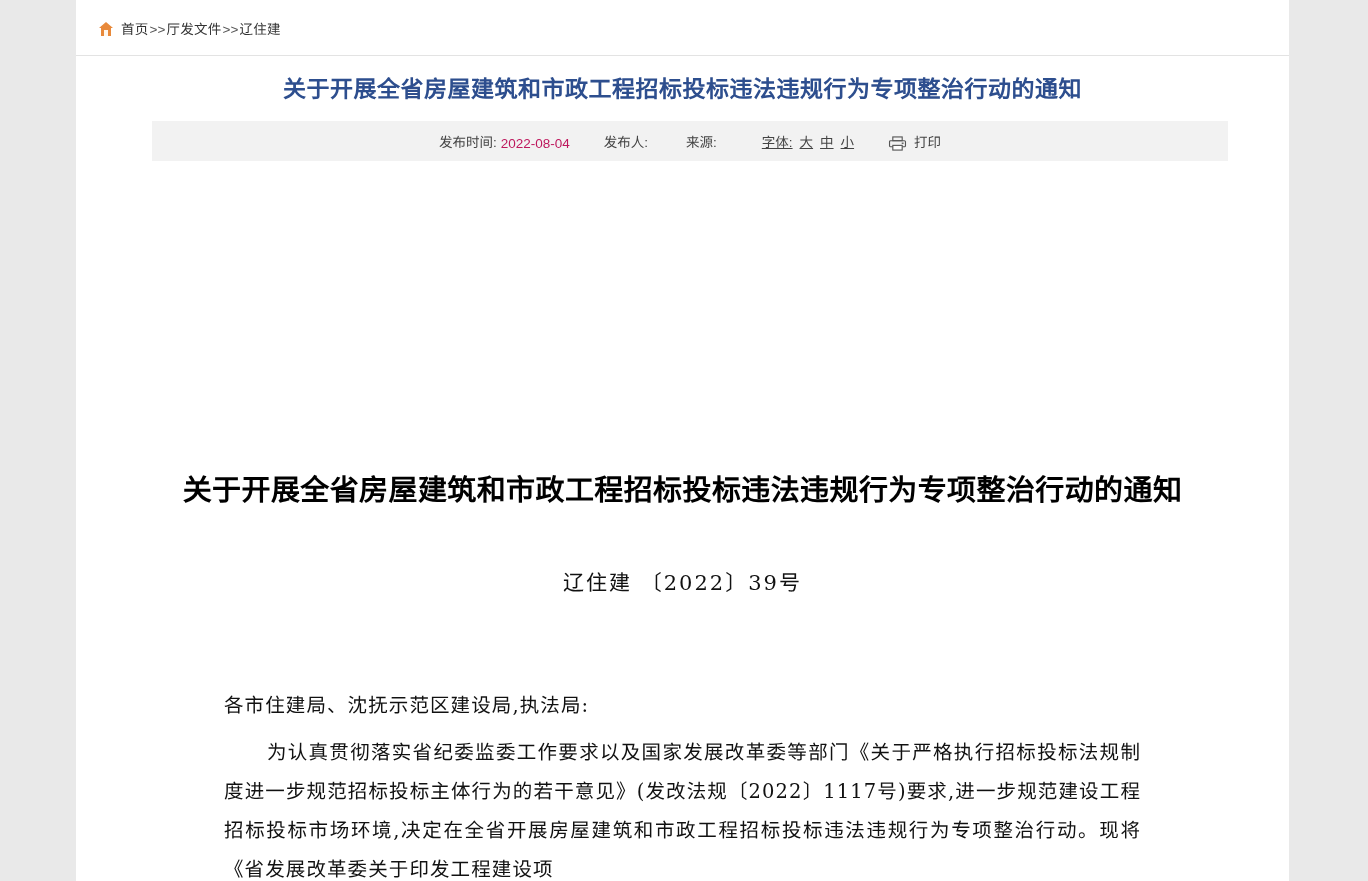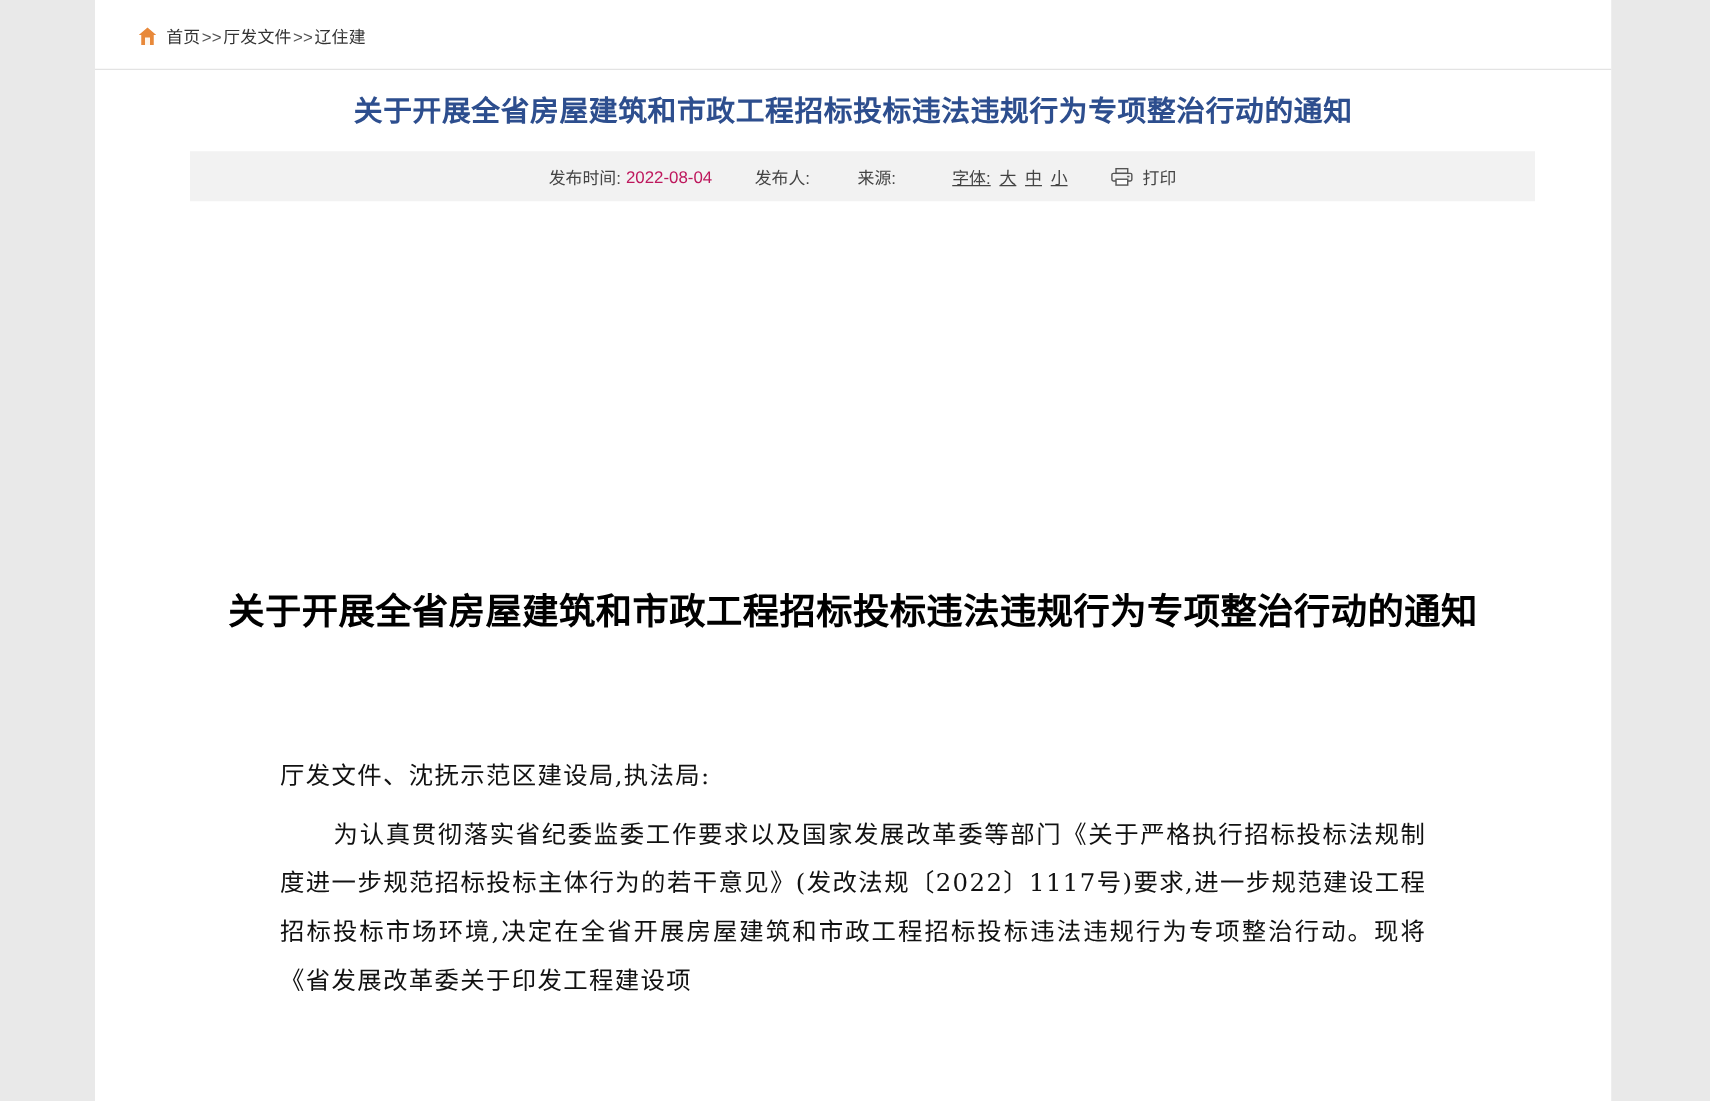--- a/index.html
+++ b/index.html
@@ -29,21 +29,21 @@
   .breadcrumb-bar {
     position: absolute;
     left: 0;
     top: 0;
     width: 1213px;
     height: 56px;
     border-bottom: 1px solid #e3e3e3;
     box-sizing: border-box;
     display: flex;
     align-items: center;
-    padding-left: 34px;
+    padding-left: 22px;
   }
   .home-icon {
     width: 16px;
     height: 16px;
     margin-right: 7px;
     display: inline-block;
     position: relative;
     top: 1px;
   }
   .breadcrumb-text {
@@ -84,21 +84,21 @@
     align-items: center;
     justify-content: center;
     box-sizing: border-box;
   }
   .meta-item {
     font-size: 13.5px;
     color: #444444;
     margin: 0 17px;
     white-space: nowrap;
     display: inline-flex;
-    align-items: center;
+    align-items: flex-end;
   }
   .meta-item .label { color: #444; }
   .meta-item .value { color: #be185d; margin-left: 4px; }
   .font-sizes span {
     margin-left: 7px;
     cursor: pointer;
     color: #444;
     text-decoration: underline;
   }
   .printer-icon {
@@ -194,20 +194,21 @@
             <rect x="5" y="10" width="10" height="5" fill="#ffffff" stroke="#555" stroke-width="1.2"></rect>
             <rect x="14.5" y="7" width="2" height="1.4" fill="#555"></rect>
           </svg>
         </span>
         <span>打印</span>
       </span>
     </div>
 
     <div class="doc-body">
       <div class="doc-heading">关于开展全省房屋建筑和市政工程招标投标违法违规行为专项整治行动的通知</div>
+      <div class="doc-number">辽住建 〔2022〕39号</div>
       <div class="doc-paras">
-        <p>厅发文件、沈抚示范区建设局,执法局:</p>
+        <p>各市住建局、沈抚示范区建设局,执法局:</p>
         <p class="indent">为认真贯彻落实省纪委监委工作要求以及国家发展改革委等部门《关于严格执行招标投标法规制度进一步规范招标投标主体行为的若干意见》(发改法规〔2022〕1117号)要求,进一步规范建设工程招标投标市场环境,决定在全省开展房屋建筑和市政工程招标投标违法违规行为专项整治行动。现将《省发展改革委关于印发工程建设项</p>
       </div>
     </div>
 
   </div>
 </div>
 
 </body></html>

